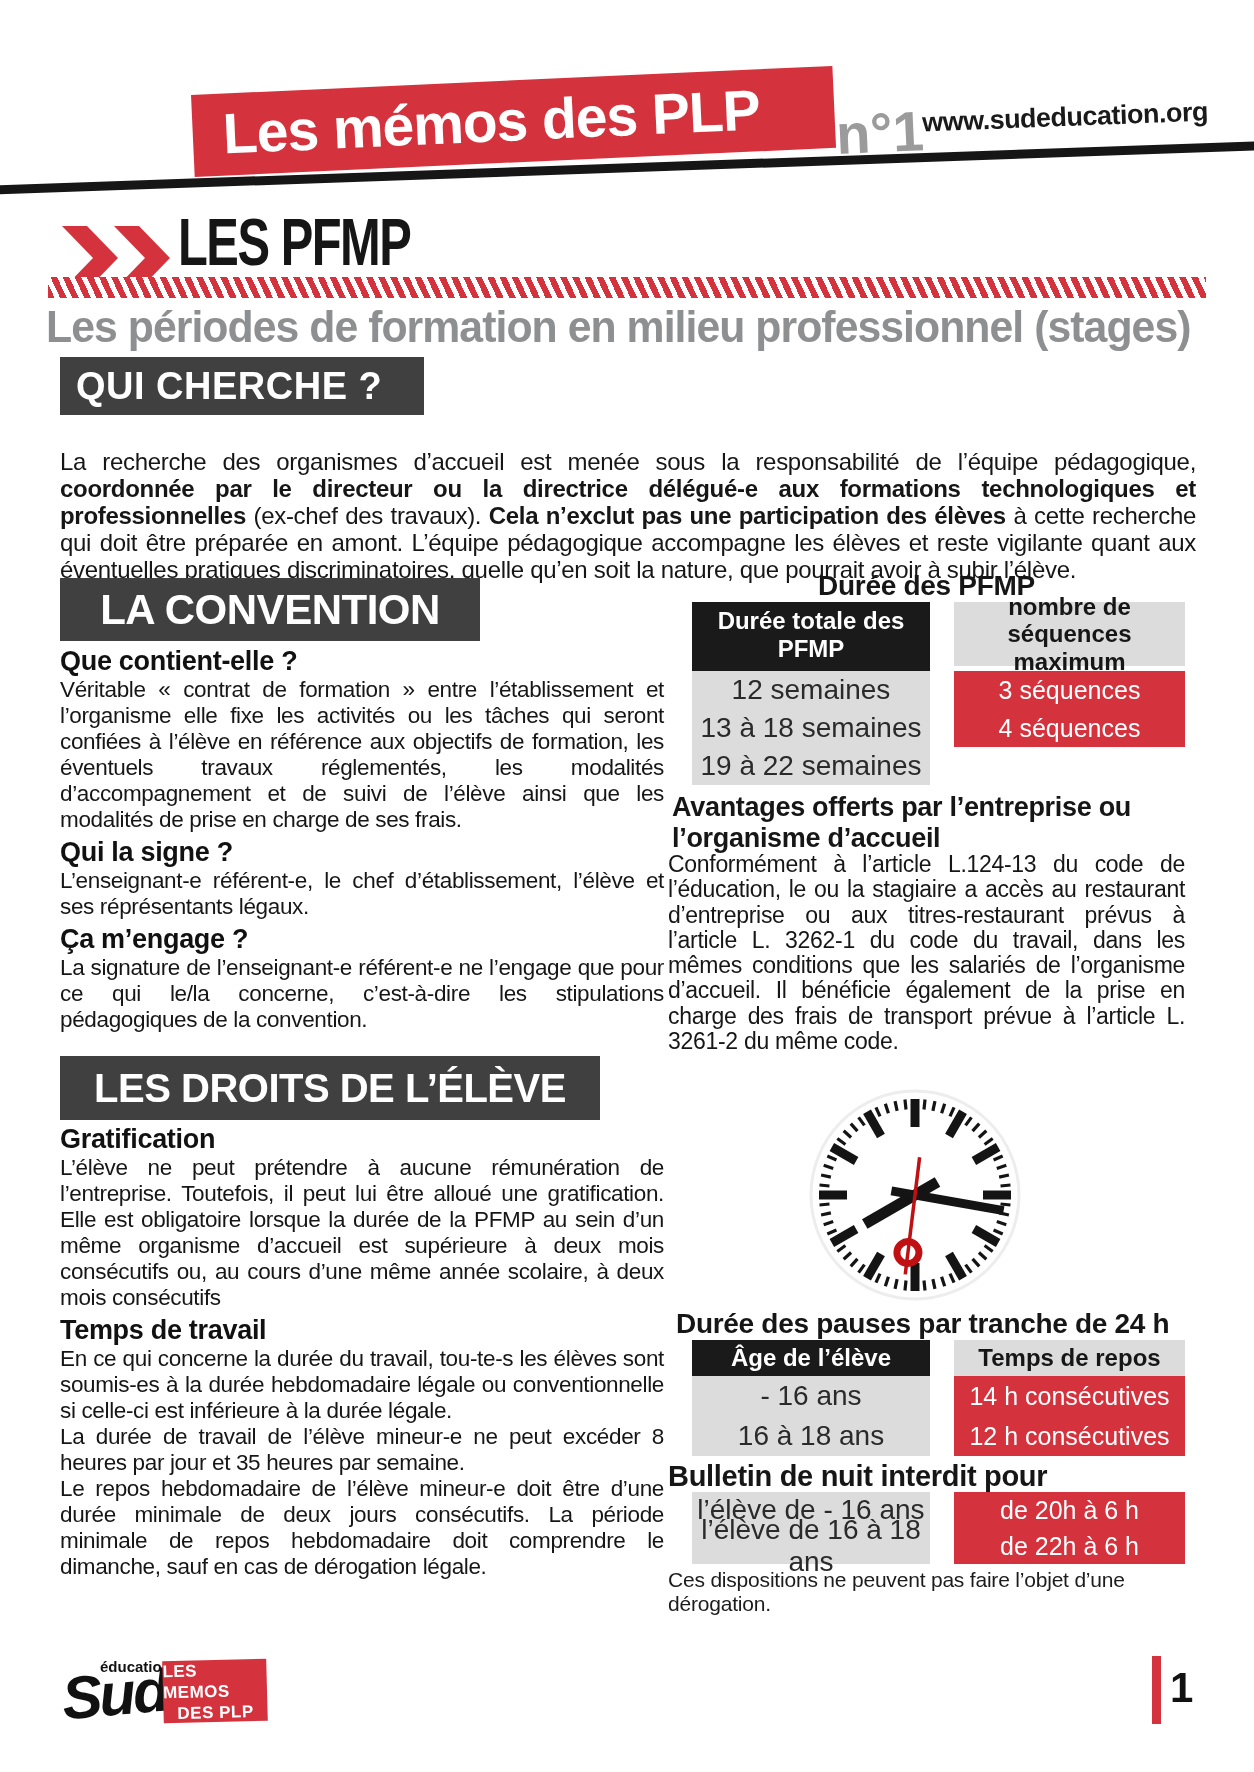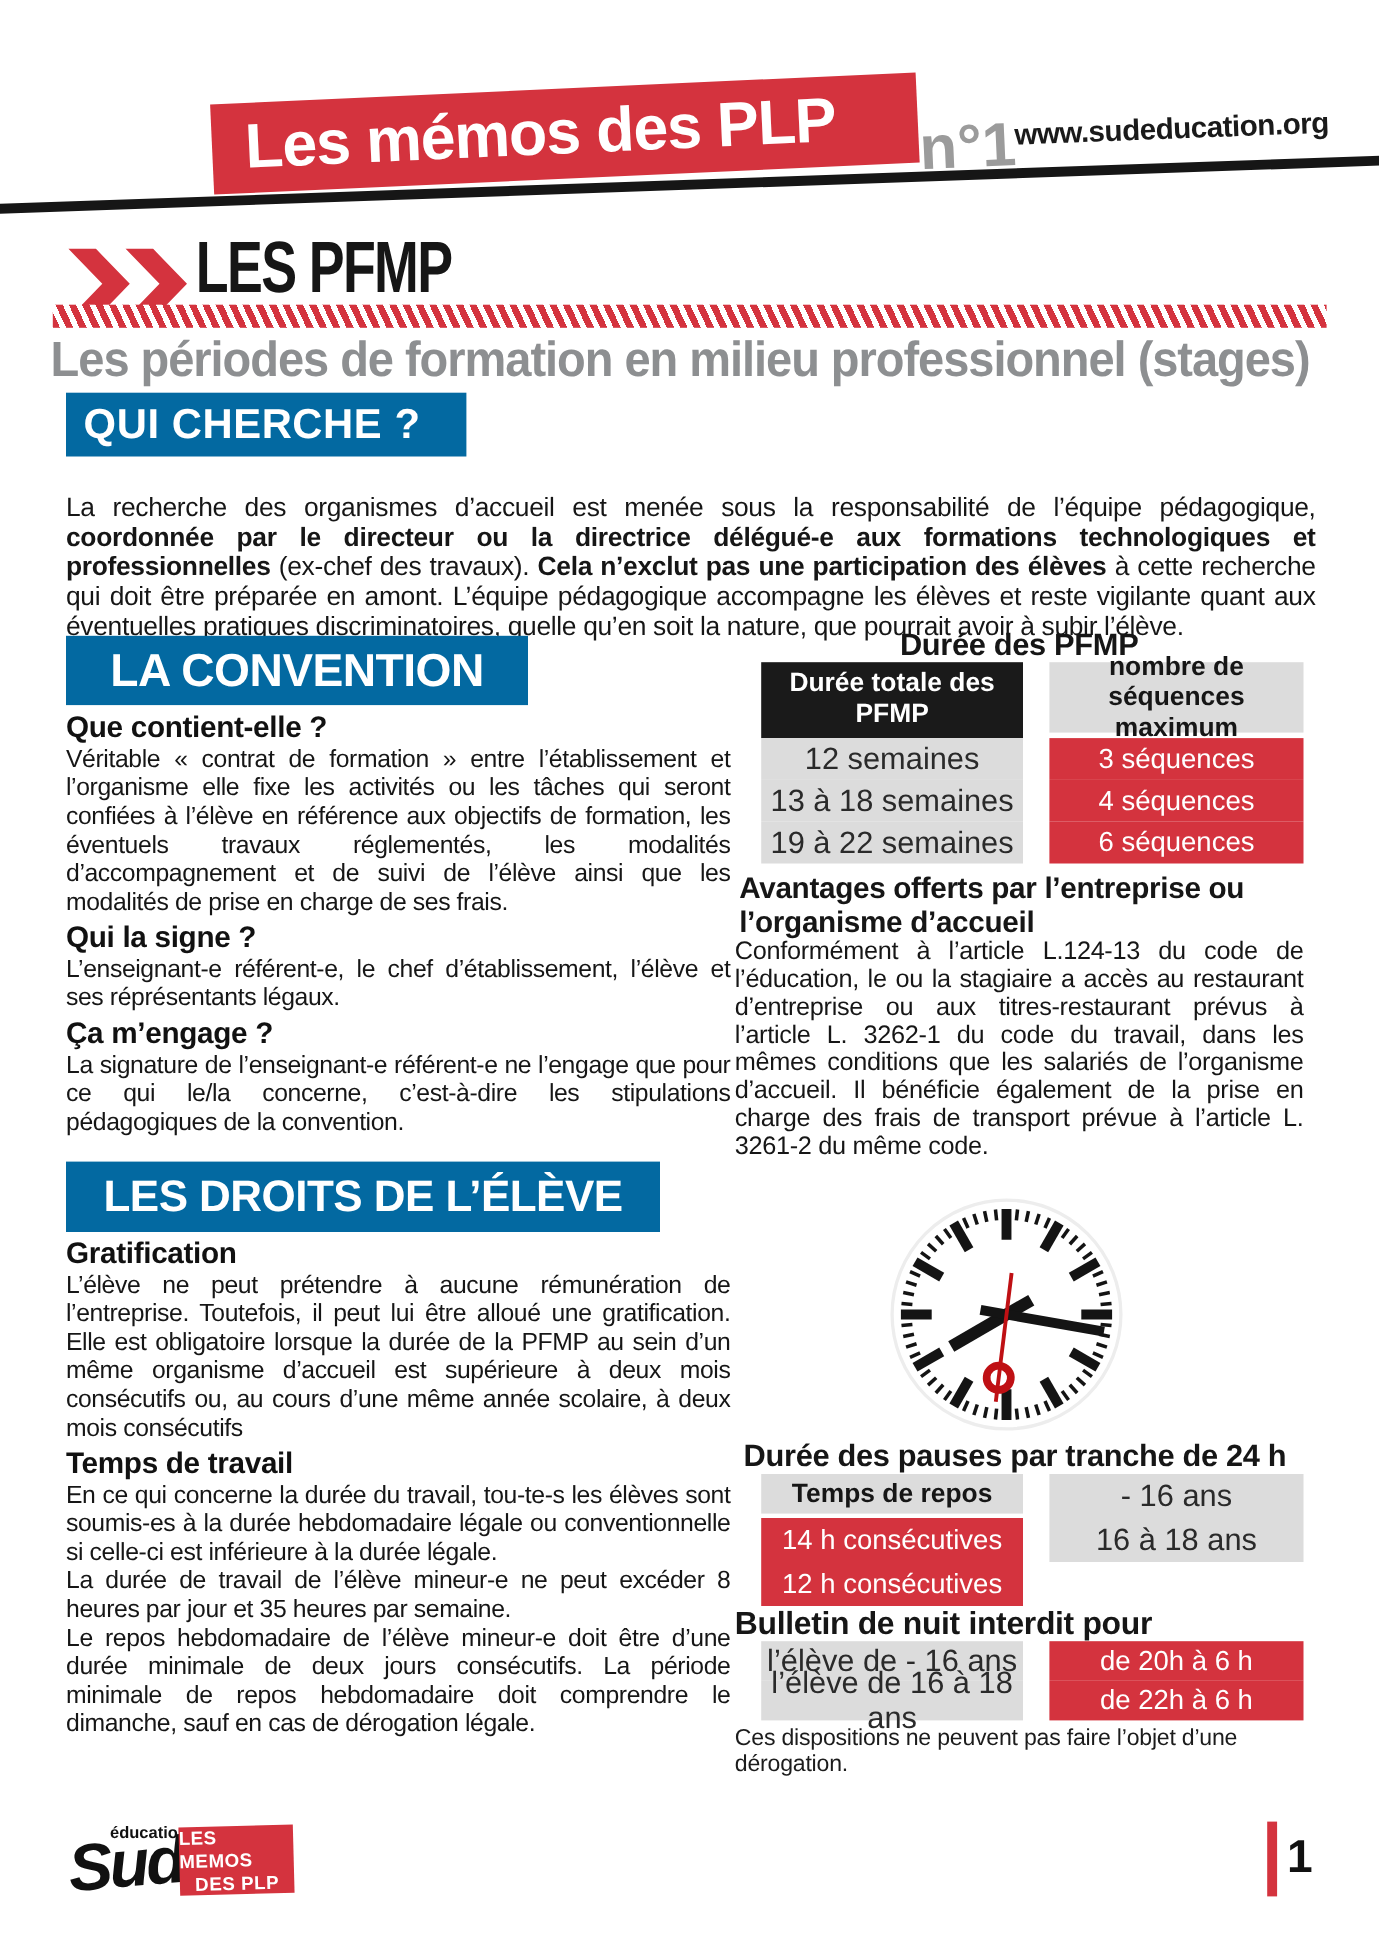--- a/index.html
+++ b/index.html
@@ -24,21 +24,21 @@
   .page-title{left:178px;top:214px;font-size:66px;line-height:56px;font-weight:900;
               letter-spacing:-2px;transform:scaleX(0.74);transform-origin:left top;
               color:#161616;white-space:nowrap;}
   .hatch{left:48px;top:277px;width:1158px;height:21px;
          background:repeating-linear-gradient(65deg,#d4333e 0 6px,#fff 6px 11px);}
   .subtitle{left:46px;top:303px;font-size:45px;line-height:48px;font-weight:800;
             color:#8d8f91;letter-spacing:-1px;transform:scaleX(0.95);
             transform-origin:left top;white-space:nowrap;}
 
   
-  .secbox{background:#0369a1;color:#fff;font-weight:800;}
+  .secbox{background:#404040;color:#fff;font-weight:800;}
   .qui-box{left:60px;top:357px;width:348px;height:58px;font-size:38px;line-height:58px;
            padding-left:16px;letter-spacing:0.5px;}
   .conv-box{left:60px;top:578px;width:420px;height:63px;font-size:42px;line-height:63px;
             text-align:center;letter-spacing:-0.5px;}
   .droits-box{left:60px;top:1056px;width:540px;height:64px;font-size:40px;line-height:64px;
               text-align:center;letter-spacing:-0.5px;}
 
   
   .para{font-size:24px;line-height:1.13;letter-spacing:-0.3px;text-align:justify;color:#161616;}
   .lead{left:60px;top:424px;width:1136px;}
@@ -127,21 +127,20 @@
 
   <div class="abs rc tbl-title" style="top:570px;">Durée des PFMP</div>
   <div class="abs rc tbl" style="top:602px;">
     <div class="cell hdr-black" style="height:64px;">Durée totale des PFMP</div>
     <div class="cell hdr-gray" style="height:64px;">nombre de séquences maximum</div>
     <div class="cell cell-gray" style="height:38px;">12 semaines</div>
     <div class="cell cell-red" style="height:38px;">3 séquences</div>
     <div class="cell cell-gray" style="height:38px;">13 à 18 semaines</div>
     <div class="cell cell-red" style="height:38px;">4 séquences</div>
     <div class="cell cell-gray" style="height:38px;">19 à 22 semaines</div>
-    <div class="cell cell-red" style="height:38px;">6 séquences</div>
   </div>
 
   <div class="abs rc av-head" style="top:792px;">Avantages offerts par l’entreprise ou l’organisme d’accueil</div>
   <p class="abs rc av-body" style="top:852px;margin:0;">Conformément à l’article L.124-13 du code de l’éducation, le ou la stagiaire a accès au restaurant d’entreprise ou aux titres-restaurant prévus à l’article L. 3262-1 du code du travail, dans les mêmes conditions que les salariés de l’organisme d’accueil. Il bénéficie également de la prise en charge des frais de transport prévue à l’article L. 3261-2 du même code.</p>
 
   <div class="abs" style="left:805px;top:1085px;">
     <svg width="220" height="220" viewBox="-110 -110 220 220">
       <circle cx="0" cy="0" r="104" fill="#fff" stroke="#ededed" stroke-width="3"></circle>
       <g id="clock-ticks">
           <line x1="0.00" y1="-68.00" x2="0.00" y2="-96.00" stroke="#141414" stroke-width="9"></line>
@@ -209,20 +208,21 @@
       <rect x="-4.5" y="-90" width="9" height="114" fill="#141414" transform="rotate(100)"></rect>
       <g transform="rotate(187)">
         <line x1="0" y1="38" x2="0" y2="-80" stroke="#bf1014" stroke-width="3.5"></line>
         <circle cx="0" cy="-58" r="11" fill="none" stroke="#bf1014" stroke-width="7"></circle>
       </g>
     </svg>
   </div>
 
   <div class="abs rc tbl-title" style="top:1308px;text-align:left;padding-left:8px;">Durée des pauses par tranche de 24 h</div>
   <div class="abs rc tbl" style="top:1340px;">
+    <div class="cell hdr-black" style="height:36px;align-items:center;padding-top:0;">Âge de l’élève</div>
     <div class="cell hdr-gray" style="height:36px;">Temps de repos</div>
     <div class="cell cell-gray" style="height:40px;">- 16 ans</div>
     <div class="cell cell-red" style="height:40px;">14 h consécutives</div>
     <div class="cell cell-gray" style="height:40px;">16 à 18 ans</div>
     <div class="cell cell-red" style="height:40px;">12 h consécutives</div>
   </div>
 
   <div class="abs rc night-head" style="top:1460px;">Bulletin de nuit interdit pour</div>
   <div class="abs rc tbl" style="top:1492px;">
     <div class="cell cell-gray" style="height:36px;">l’élève de - 16 ans</div>

